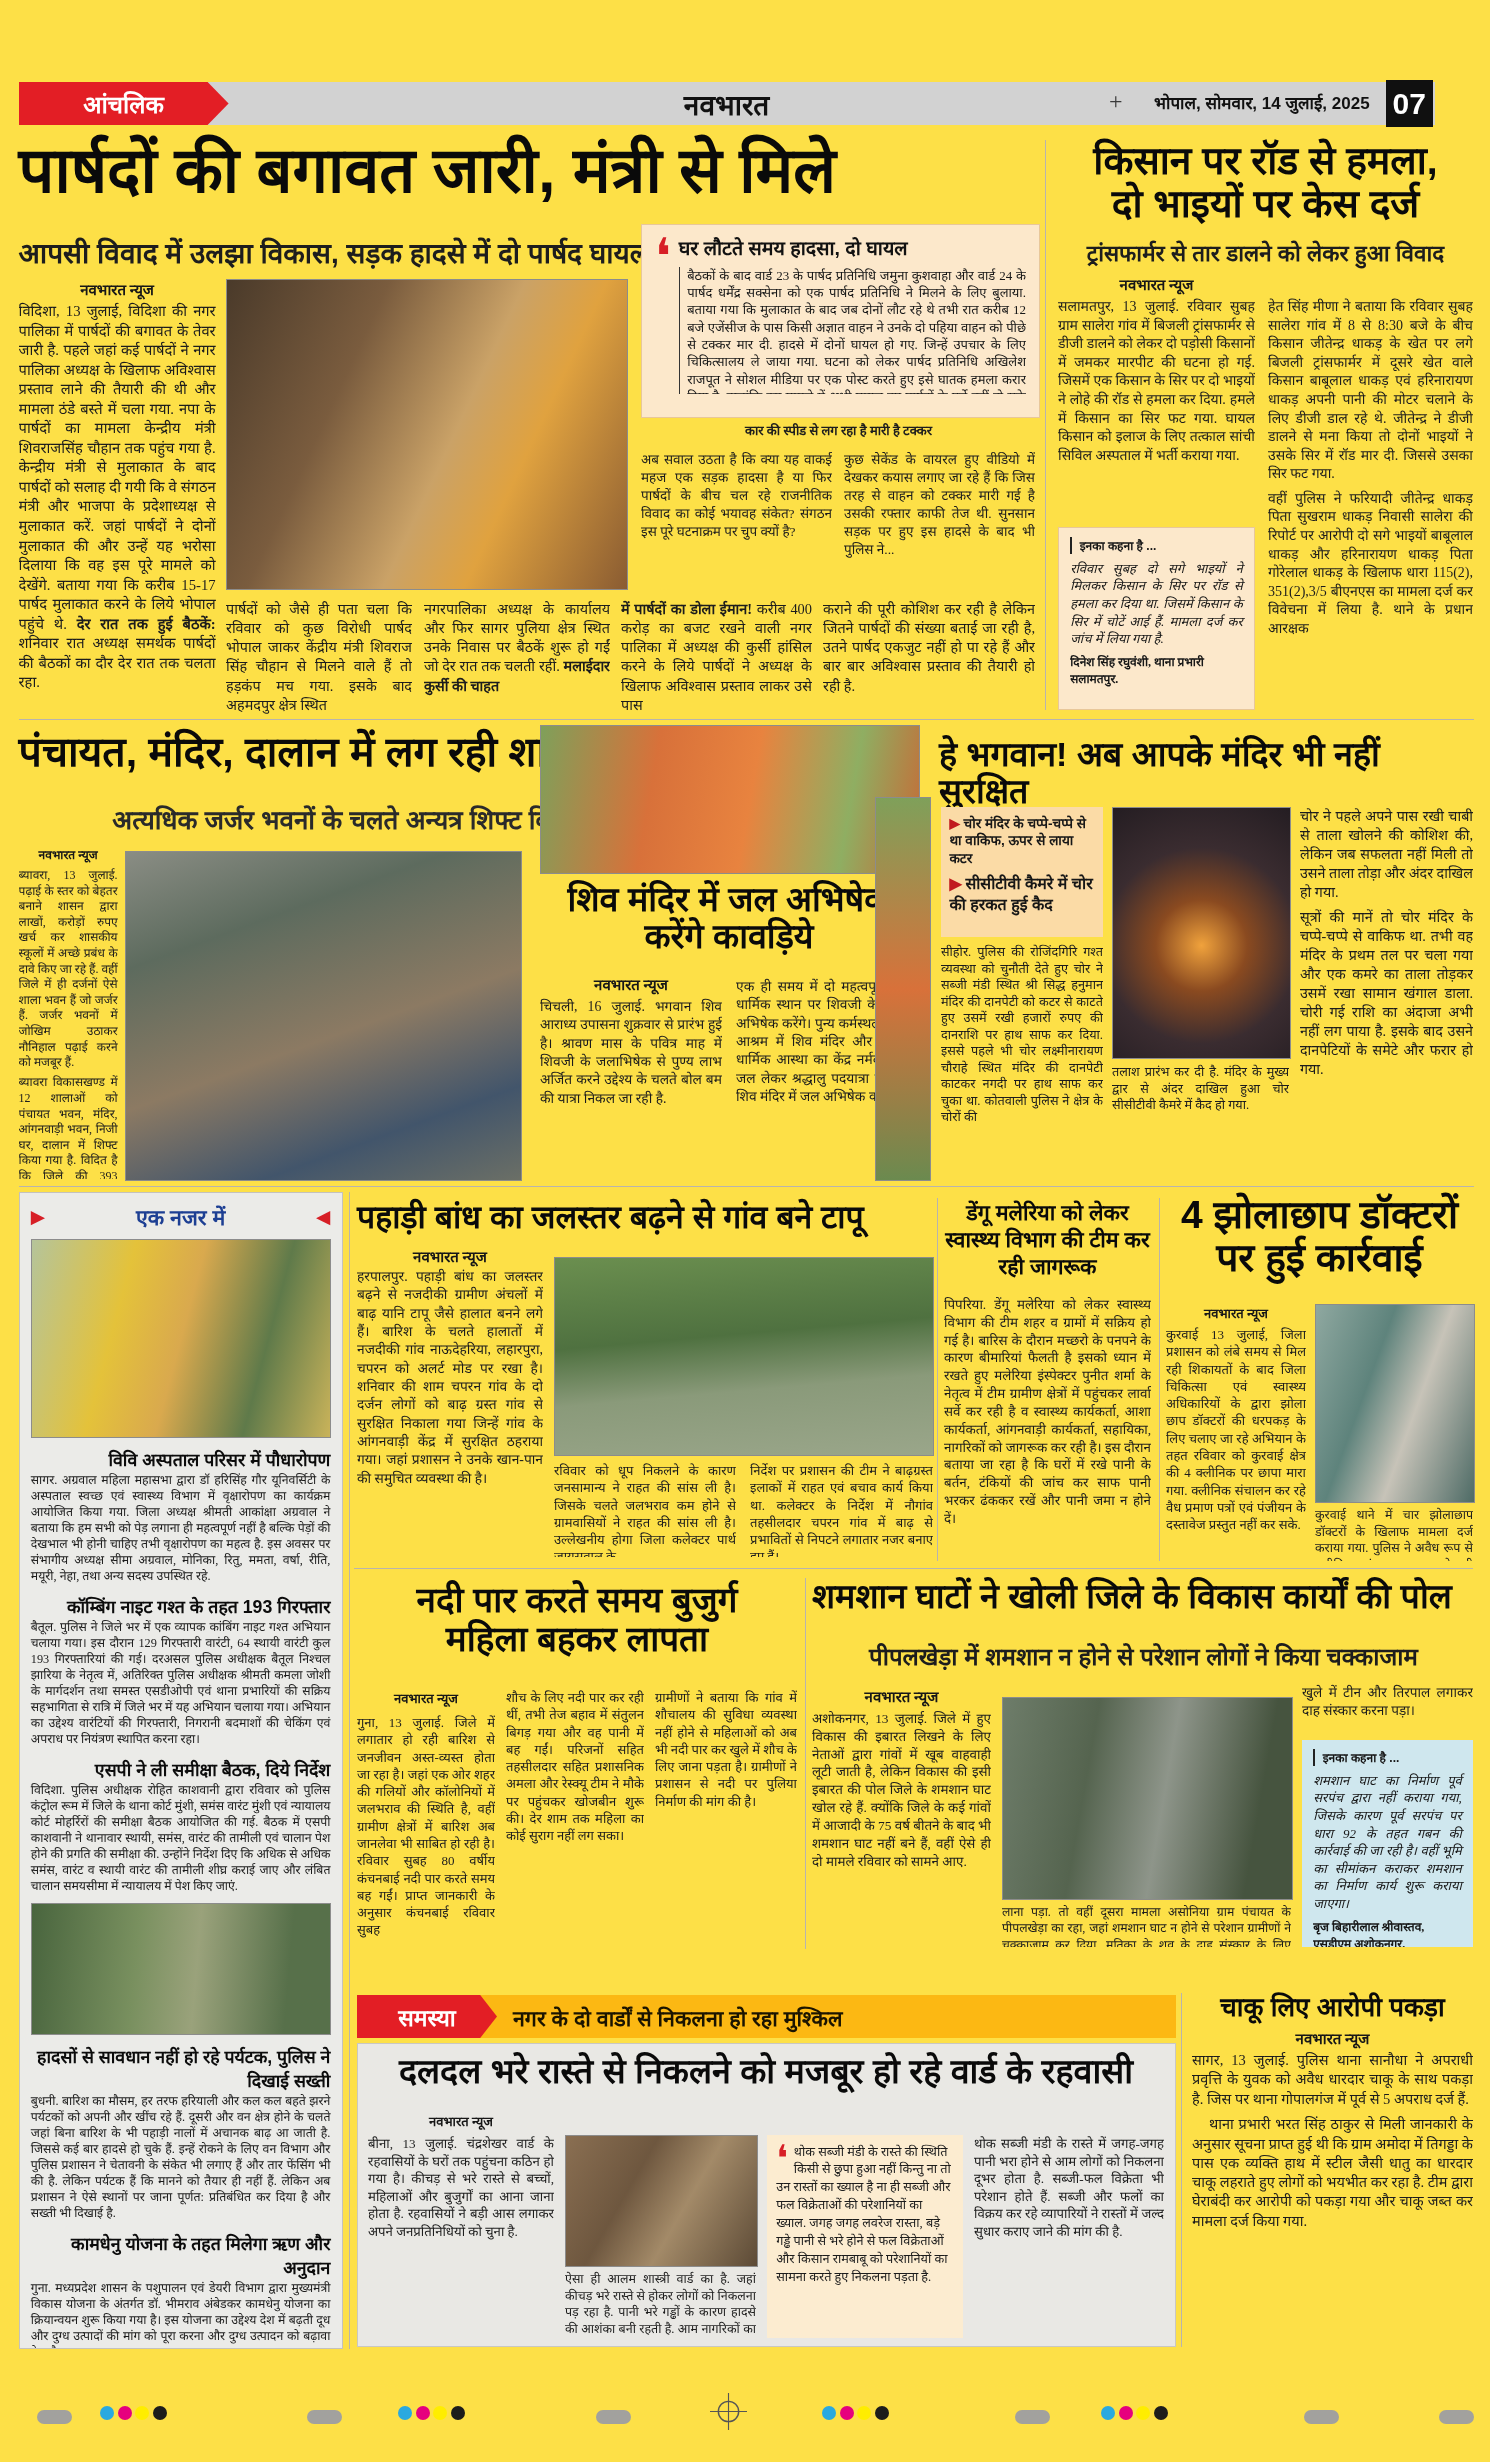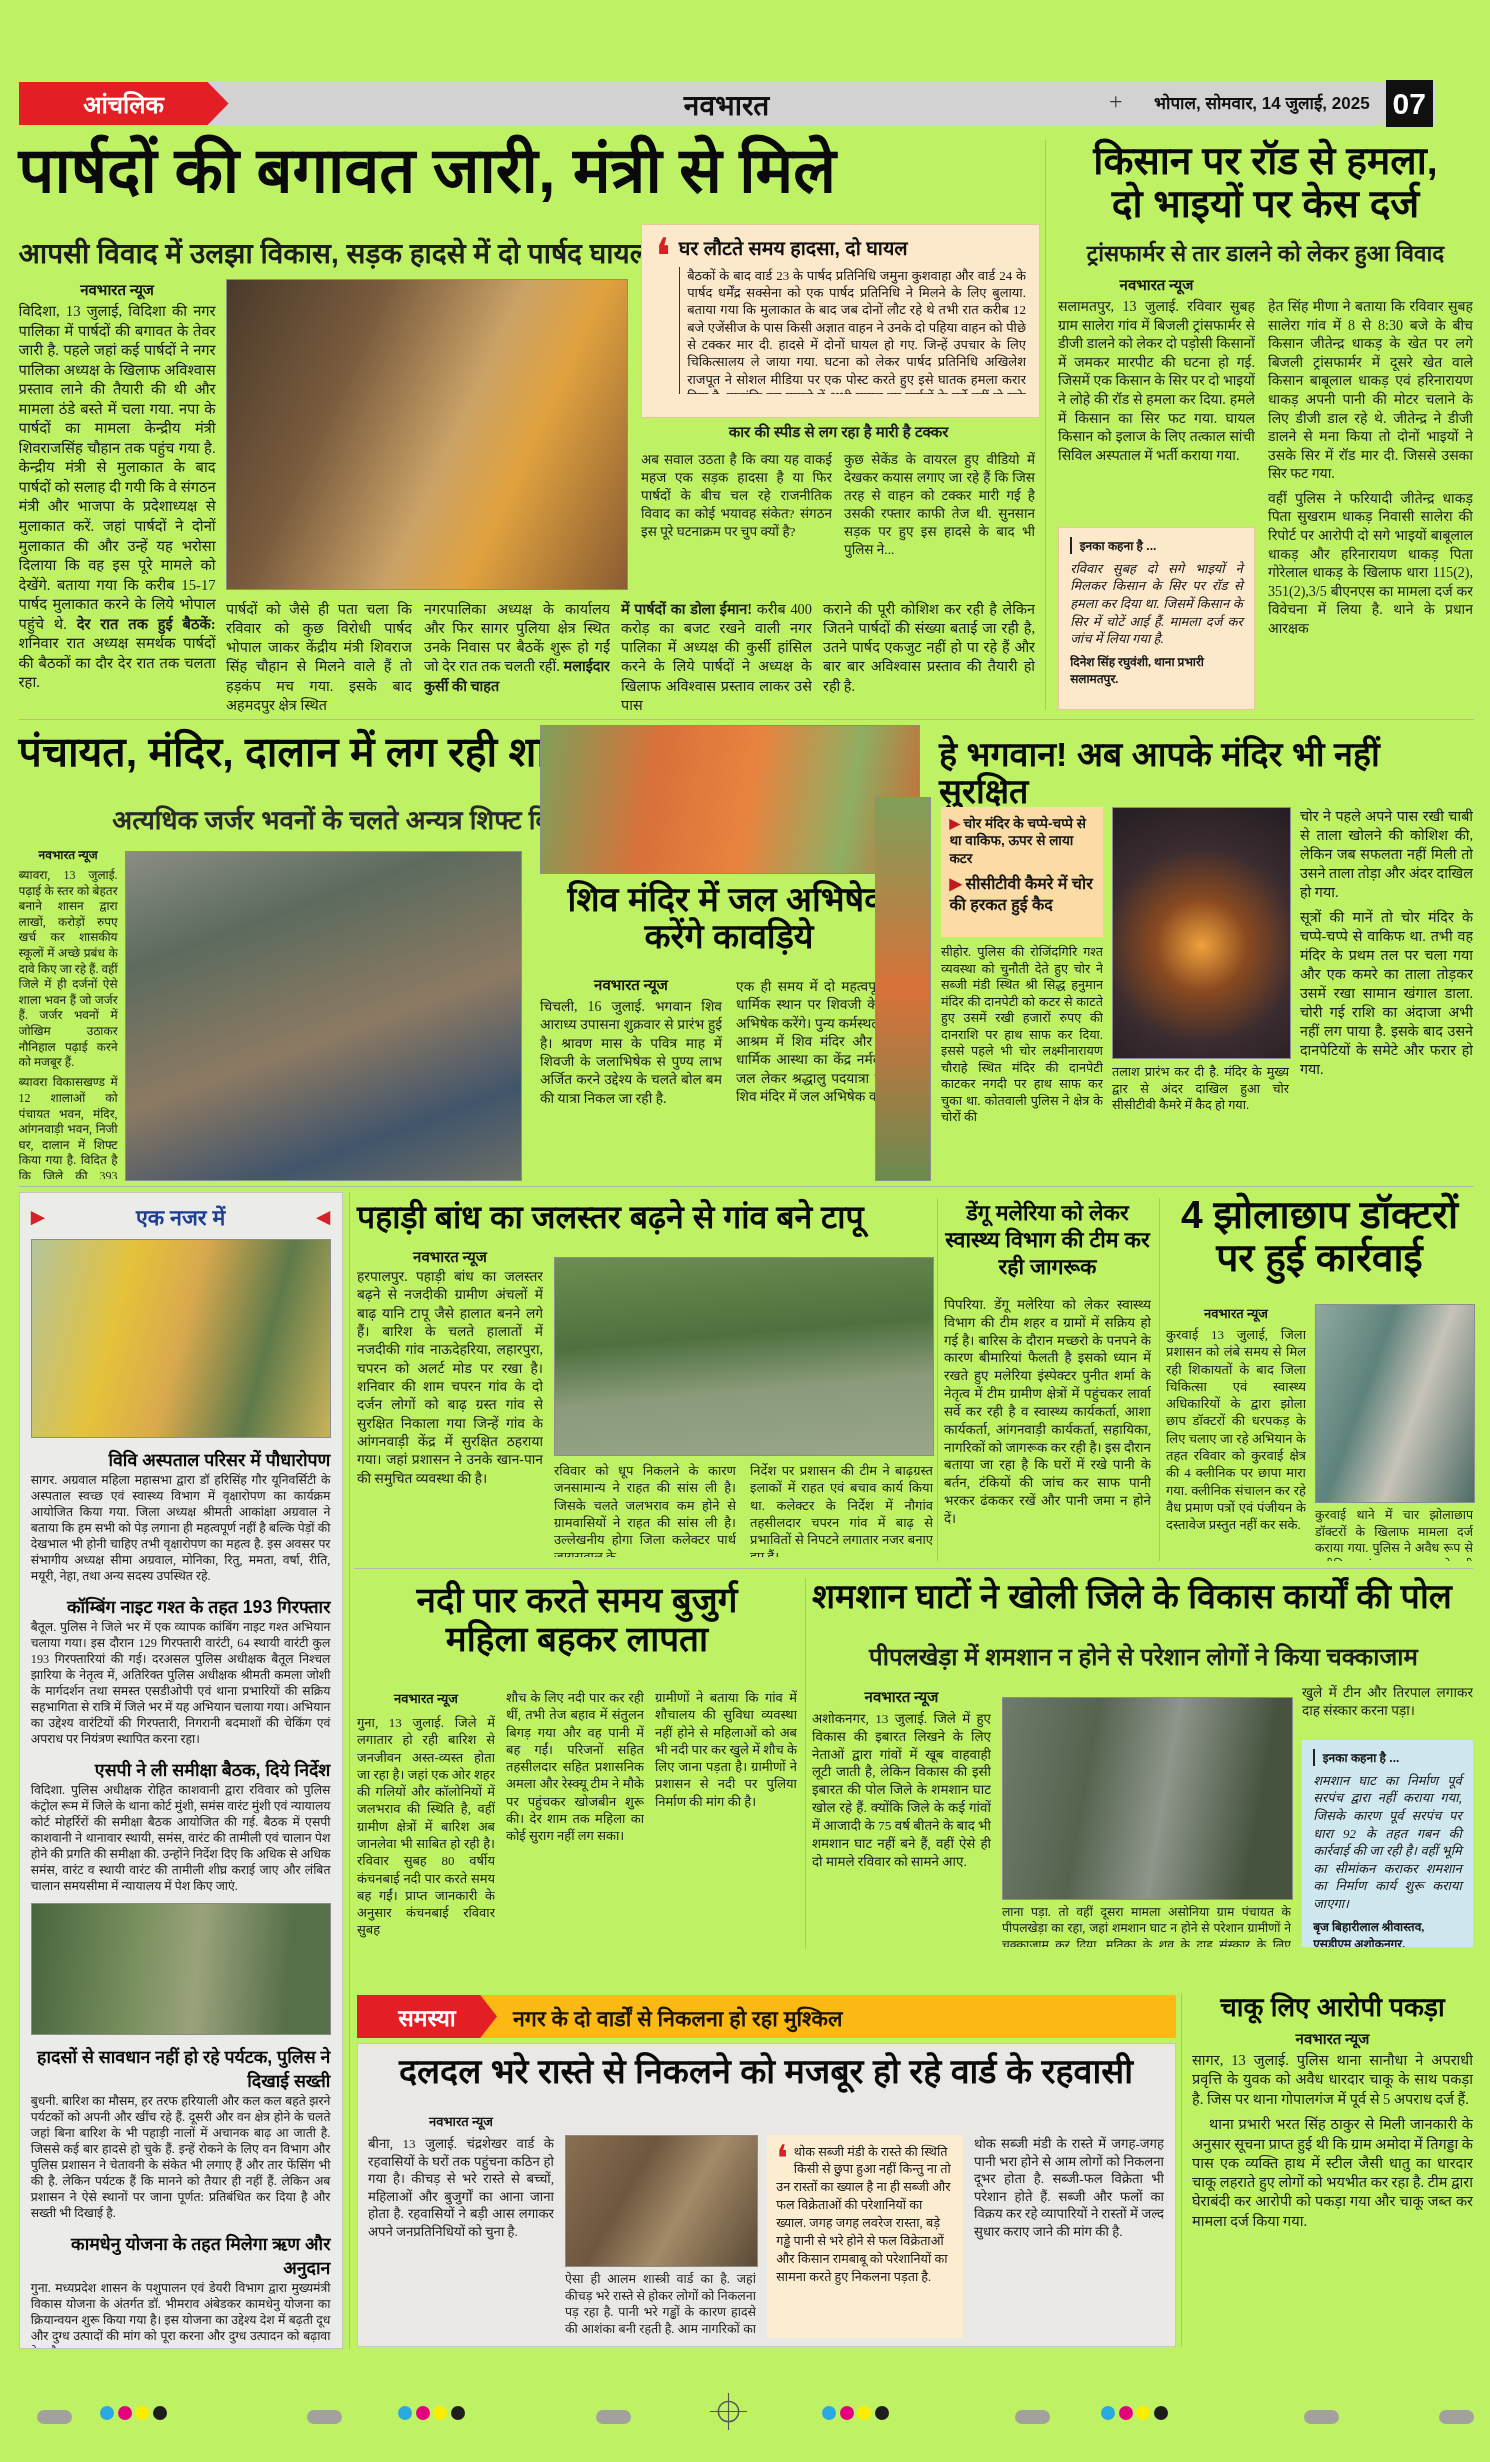--- a/index.html
+++ b/index.html
@@ -1,16 +1,16 @@
 <!DOCTYPE html>
 <html style="font-size:15px"><head>
 <meta charset="utf-8">
 <style>
   html,body{margin:0;padding:0;background:#dedcd7;}
-  #paper{position:relative;width:1490px;height:2462px;background:#bef264;
+  #paper{position:relative;width:1490px;height:2462px;background:#fde047;
          font-family:"Liberation Serif",serif;color:#171717;overflow:hidden;}
   .abs{position:absolute;}
   .hd{font-weight:700;color:#0a0a0a;line-height:1.1;font-family:"Liberation Sans",sans-serif;}
   .ctr{text-align:center;}
   .sub{font-weight:700;color:#1d1d1d;font-family:"Liberation Sans",sans-serif;}
   .by{font-weight:700;text-align:center;font-size:15px;}
   .bt{font-size:14.4px;line-height:1.33;text-align:justify;color:#1c1c1c;overflow:hidden;}
   .sm{font-size:12.7px;line-height:1.3;}
   .lead{font-weight:700;}
   .ph{overflow:hidden;border:0.9px solid #8c8c8c;}
@@ -81,21 +81,21 @@
     <span class="lead">देर रात तक हुई बैठकें:</span>
     <span>शनिवार रात अध्यक्ष समर्थक पार्षदों की बैठकों का दौर देर रात तक चलता रहा.</span>
   </div>
   <div class="abs ph" style="left:226px;top:279px;width:400px;height:309px;background:linear-gradient(115deg,#4a3a2a 0%,#7a5c3e 30%,#caa267 55%,#e0a23f 70%,#8a5c32 100%);"></div>
   <div class="abs obox" style="left:641px;top:224px;width:371px;height:173px;">
     <span class="qi">❛</span>
     <div class="ot">घर लौटते समय हादसा, दो घायल</div>
     <div class="ob" style="height:127px;">बैठकों के बाद वार्ड 23 के पार्षद प्रतिनिधि जमुना कुशवाहा और वार्ड 24 के पार्षद धर्मेंद्र सक्सेना को एक पार्षद प्रतिनिधि ने मिलने के लिए बुलाया. बताया गया कि मुलाकात के बाद जब दोनों लौट रहे थे तभी रात करीब 12 बजे एजेंसीज के पास किसी अज्ञात वाहन ने उनके दो पहिया वाहन को पीछे से टक्कर मार दी. हादसे में दोनों घायल हो गए. जिन्हें उपचार के लिए चिकित्सालय ले जाया गया. घटना को लेकर पार्षद प्रतिनिधि अखिलेश राजपूत ने सोशल मीडिया पर एक पोस्ट करते हुए इसे घातक हमला करार दिया है. हालांकि इस मामले में अभी घायल हुए पार्षदों के पर्चे नहीं हो सके हैं.</div>
   </div>
   <div class="abs" style="left:641px;top:421px;width:395px;height:171px;">
-    <div class="sub ctr" style="font-size:15px;">कार की स्पीड से लग रहा है मारी है टक्कर</div>
+    <div class="sub ctr" style="font-size:13px;font-family:Liberation Serif, serif;">कार की स्पीड से लग रहा है मारी है टक्कर</div>
     <div class="bt" style="position:absolute;left:0;top:30px;width:191px;height:138px;font-size:13.5px;">अब सवाल उठता है कि क्या यह वाकई महज एक सड़क हादसा है या फिर पार्षदों के बीच चल रहे राजनीतिक विवाद का कोई भयावह संकेत? संगठन इस पूरे घटनाक्रम पर चुप क्यों है?</div>
     <div class="bt" style="position:absolute;left:203px;top:30px;width:191px;height:138px;font-size:13.5px;">कुछ सेकेंड के वायरल हुए वीडियो में देखकर कयास लगाए जा रहे हैं कि जिस तरह से वाहन को टक्कर मारी गई है उसकी रफ्तार काफी तेज थी. सुनसान सड़क पर हुए इस हादसे के बाद भी पुलिस ने...</div>
   </div>
   <div class="abs bt" style="left:226px;top:600px;width:186px;height:114px;">पार्षदों को जैसे ही पता चला कि रविवार को कुछ विरोधी पार्षद भोपाल जाकर केंद्रीय मंत्री शिवराज सिंह चौहान से मिलने वाले हैं तो हड़कंप मच गया. इसके बाद अहमदपुर क्षेत्र स्थित</div>
   <div class="abs bt" style="left:424px;top:600px;width:186px;height:114px;">
     <span>नगरपालिका अध्यक्ष के कार्यालय और फिर सागर पुलिया क्षेत्र स्थित उनके निवास पर बैठकें शुरू हो गईं जो देर रात तक चलती रहीं.</span>
     <span class="lead">मलाईदार कुर्सी की चाहत</span>
   </div>
   <div class="abs bt" style="left:621px;top:600px;width:191px;height:114px;">
     <span class="lead">में पार्षदों का डोला ईमान!</span>

